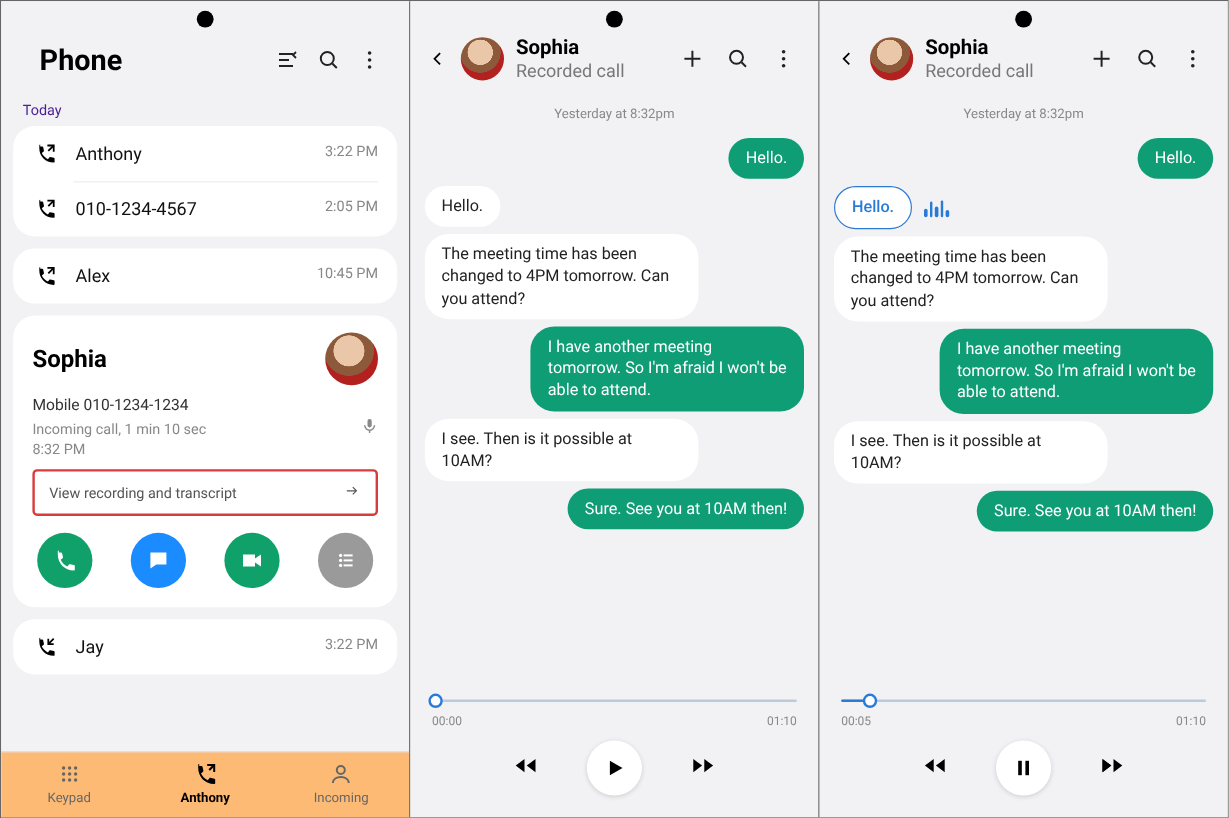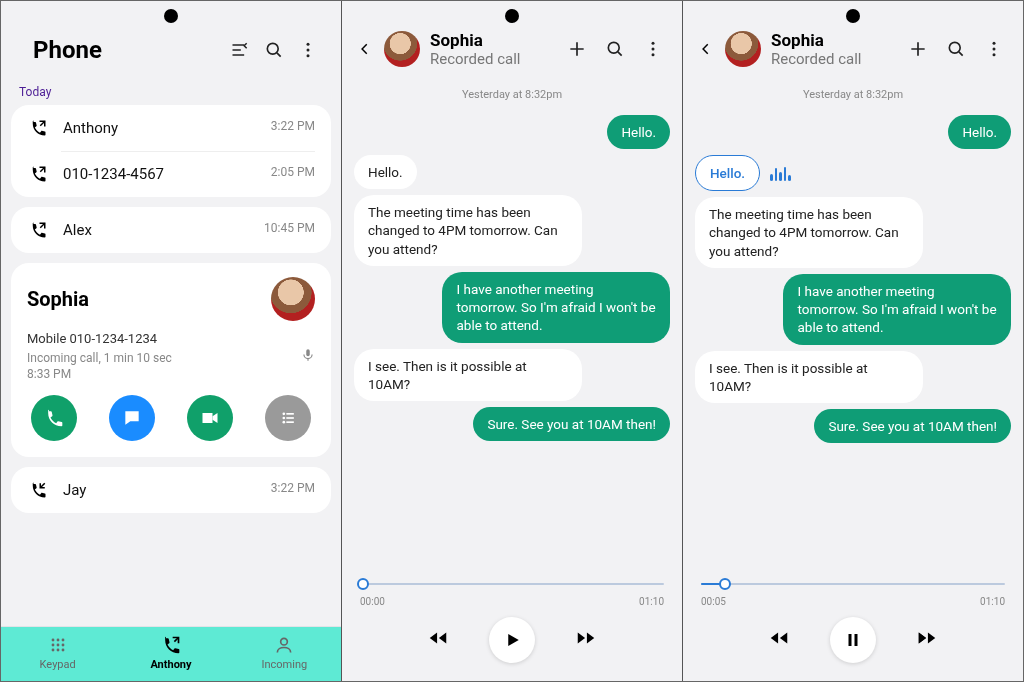--- a/index.html
+++ b/index.html
@@ -34,21 +34,21 @@
     .view-rec { margin-top: 10px; border: 2px solid #d93a3a; border-radius: 4px; padding: 10px 12px; display: flex; align-items: center; font-size: 12px; color: #555; cursor:pointer; }
     .view-rec .arr { margin-left: auto; }
     .actions { display: flex; gap: 18px; margin-top: 14px; justify-content: space-between; padding: 0 4px; }
     .circ { width: 46px; height: 46px; border-radius: 50%; display: flex; align-items: center; justify-content: center; cursor:pointer; }
     .circ svg { width: 20px; height: 20px; fill: #fff; }
     .green { background: #10a06a; }
     .blue { background: #1a8cff; }
     .grey { background: #9a9a9a; }
 
     .s1-body { flex: 1; overflow: hidden; }
-    .navbar { background: #5eead4; display: flex; border-top: 1px solid #e3e3e7; }
+    .navbar { background: #fdba74; display: flex; border-top: 1px solid #e3e3e7; }
     .navitem { flex: 1; padding: 8px 0 10px; text-align: center; font-size: 11px; color: #666; cursor:pointer; }
     .navitem.active { color: #000; font-weight: 700; }
     .navitem svg { display: block; margin: 0 auto 3px; width: 20px; height: 20px; }
 
     
     .t-header { display: flex; align-items: center; padding: 30px 12px 6px 8px; gap: 4px; }
     .back { width: 30px; display:flex; justify-content:center; cursor:pointer;}
     .back svg { width: 14px; height: 22px; }
     .h-avatar { width: 36px; height: 36px; border-radius: 50%; background: radial-gradient(circle at 45% 35%, #e9c7a8 0 34%, #8c5a3b 35% 55%, #b32020 56% 100%); margin-right: 6px; }
     .h-txt { flex: 1; line-height: 1.15; }
@@ -157,22 +157,28 @@
       <div class="exp-meta">Mobile 010-1234-1234</div>
       <div class="exp-sub">
         <span>Incoming call, 1 min 10 sec</span>
         <span class="mic"><svg viewBox="0 0 24 24" fill="currentColor">
                 <rect x="9" y="2" width="6" height="12" rx="3"></rect>
                 <path d="M5 11a7 7 0 0 0 14 0" fill="none" stroke="currentColor" stroke-width="2"></path>
                 <path d="M12 18v4" stroke="currentColor" stroke-width="2"></path>
               </svg></span>
       </div>
       <div class="exp-sub">
-            <span>8:33 PM</span>
+            <span>8:32 PM</span>
           </div>
+      <div class="view-rec">
+        <span>View recording and transcript</span>
+        <span class="arr"><svg width="16" height="12" viewBox="0 0 24 24" fill="none" stroke="currentColor" stroke-width="2">
+                <path d="M4 12h16M14 6l6 6-6 6"></path>
+              </svg></span>
+      </div>
       <div class="actions">
         <div class="circ green">
               <svg viewBox="0 0 24 24">
                 <path d="M6 2c-.6 0-1 .4-1 1v3c0 9 7 16 16 16 .6 0 1-.4 1-1v-3.3c0-.5-.3-.9-.8-1l-4-.9c-.4-.1-.8.1-1 .4l-1.6 2c-3-1.4-5.4-3.9-6.8-6.8l2-1.6c.3-.3.5-.7.4-1l-.9-4c-.1-.5-.5-.8-1-.8H6z"></path>
               </svg>
             </div>
         <div class="circ blue">
               <svg viewBox="0 0 24 24">
                 <path d="M4 4h16v12H10l-6 4V4z"></path>
               </svg>

